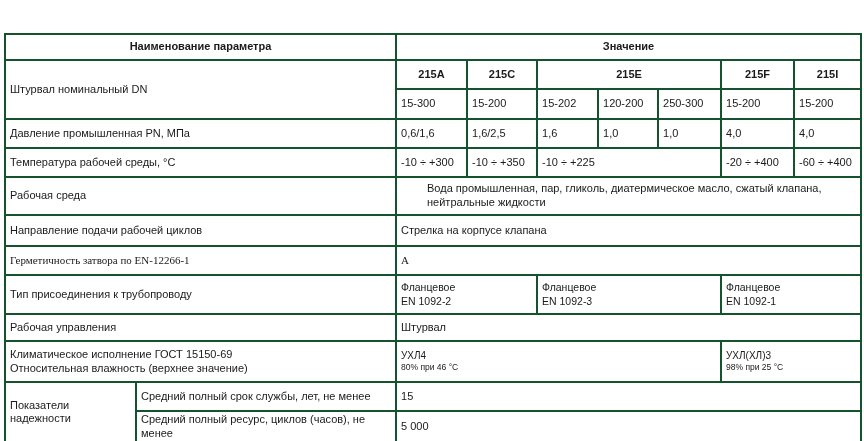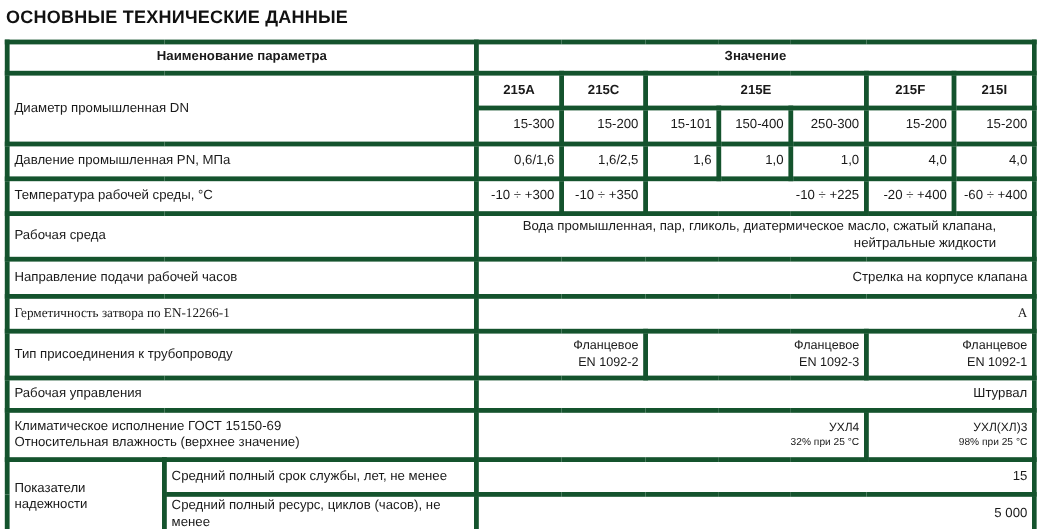--- a/index.html
+++ b/index.html
@@ -1,41 +1,40 @@
 <!DOCTYPE html>
 <html><head>
 <meta charset="utf-8">
 <style>
   html,body{margin:0;padding:0;background:#ffffff;width:864px;height:441px;overflow:hidden;
     font-family:"Liberation Sans", sans-serif;color:#1a1a1a;}
   .page{position:relative;width:864px;height:441px;}
   .title{position:absolute;left:5px;top:6px;font-size:15px;font-weight:bold;letter-spacing:.2px;color:#111;}
   table.spec{position:absolute;left:4px;top:33px;width:856px;border-collapse:collapse;table-layout:fixed;
     font-size:11px;}
-  table.spec td, table.spec th{border:4px solid #14532d;padding:1px 4px;vertical-align:middle;
+  table.spec td, table.spec th{border:2px solid #14532d;padding:1px 4px;vertical-align:middle;
     overflow:hidden;line-height:1.25;}
   table.spec{border:2px solid #222;}
   th.hdr{font-weight:bold;text-align:center;font-size:11px;}
   td.lbl{text-align:left;padding-left:8px;font-size:11px;}
-  td.val{text-align:right;font-size:11px;}
+  td.val{text-align:left;font-size:11px;}
   td.val2 .l1{font-size:10.5px;}
   td.val2 .l2{font-size:10.5px;}
   td.clim .l1{font-size:10px;}
   td.clim .l2{font-size:8.5px;}
   tr.r-hdr{height:26px;} tr.r-models{height:29px;} tr.r-dn{height:30px;}
   tr.r-pn{height:29px;} tr.r-temp{height:29px;} tr.r-medium{height:38px;}
   tr.r-dir{height:31px;} tr.r-tight{height:29px;font-family:Liberation Serif, serif;} tr.r-conn{height:39px;padding-left:15px;}
   tr.r-ctrl{height:27px;} tr.r-clim{height:41px;} tr.r-life{height:29px;} tr.r-res{height:28px;border-radius:15px;}
   .two-line div{white-space:nowrap;}
 </style>
 </head>
 <body>
 
 <div class="page">
-  <div class="title">ОСНОВНЫЕ ТЕХНИЧЕСКИЕ ДАННЫЕ</div>
 
   <table class="spec">
     <colgroup>
       <col style="width:131px">
         <col style="width:260px">
       <col style="width:71px">
         <col style="width:70px">
       <col style="width:61px">
         <col style="width:60px">
         <col style="width:63px">
@@ -43,33 +42,33 @@
         <col style="width:67px">
     </colgroup>
 
     <tbody>
         <tr class="r-hdr">
       <th class="hdr" colspan="2">Наименование параметра</th>
       <th class="hdr" colspan="7">Значение</th>
     </tr>
 
     <tr class="r-models">
-      <td class="lbl" colspan="2" rowspan="2">Диаметр промышленная DN</td>
+      <td class="lbl" colspan="2" rowspan="2">Штурвал номинальный DN</td>
       <th class="hdr">215A</th>
       <th class="hdr">215C</th>
       <th class="hdr" colspan="3">215E</th>
       <th class="hdr">215F</th>
       <th class="hdr">215I</th>
     </tr>
 
     <tr class="r-dn">
       <td class="val">15-300</td>
       <td class="val">15-200</td>
-      <td class="val">15-101</td>
-      <td class="val">150-400</td>
+      <td class="val">15-202</td>
+      <td class="val">120-200</td>
       <td class="val">250-300</td>
       <td class="val">15-200</td>
       <td class="val">15-200</td>
     </tr>
 
     <tr class="r-pn">
       <td class="lbl" colspan="2">Давление промышленная PN, МПа</td>
       <td class="val">0,6/1,6</td>
       <td class="val">1,6/2,5</td>
       <td class="val">1,6</td>
@@ -87,21 +86,21 @@
       <td class="val">-20 ÷ +400</td>
       <td class="val">-60 ÷ +400</td>
     </tr>
 
     <tr class="r-medium">
       <td class="lbl" colspan="2">Рабочая среда</td>
       <td class="val" colspan="7" style="padding:2px 30px;">Вода промышленная, пар, гликоль, диатермическое масло, сжатый клапана, нейтральные жидкости</td>
     </tr>
 
     <tr class="r-dir">
-      <td class="lbl" colspan="2">Направление подачи рабочей часов</td>
+      <td class="lbl" colspan="2">Направление подачи рабочей циклов</td>
       <td class="val" colspan="7">Стрелка на корпусе клапана</td>
     </tr>
 
     <tr class="r-tight">
       <td class="lbl" colspan="2">Герметичность затвора по EN-12266-1</td>
       <td class="val" colspan="7">А</td>
     </tr>
 
     <tr class="r-conn">
       <td class="lbl" colspan="2">Тип присоединения к трубопроводу</td>
@@ -124,21 +123,21 @@
       <td class="val" colspan="7">Штурвал</td>
     </tr>
 
     <tr class="r-clim">
       <td class="lbl two-line" colspan="2">
         <div>Климатическое исполнение ГОСТ 15150-69</div>
         <div>Относительная влажность (верхнее значение)</div>
       </td>
       <td class="val clim two-line" colspan="5">
         <div class="l1">УХЛ4</div>
-        <div class="l2">32% при 25 °С</div>
+        <div class="l2">80% при 46 °С</div>
       </td>
       <td class="val clim two-line" colspan="2">
         <div class="l1">УХЛ(ХЛ)3</div>
         <div class="l2">98% при 25 °С</div>
       </td>
     </tr>
 
     <tr class="r-life">
       <td class="lbl" rowspan="2">Показатели надежности</td>
       <td class="lbl">Средний полный срок службы, лет, не менее</td>

